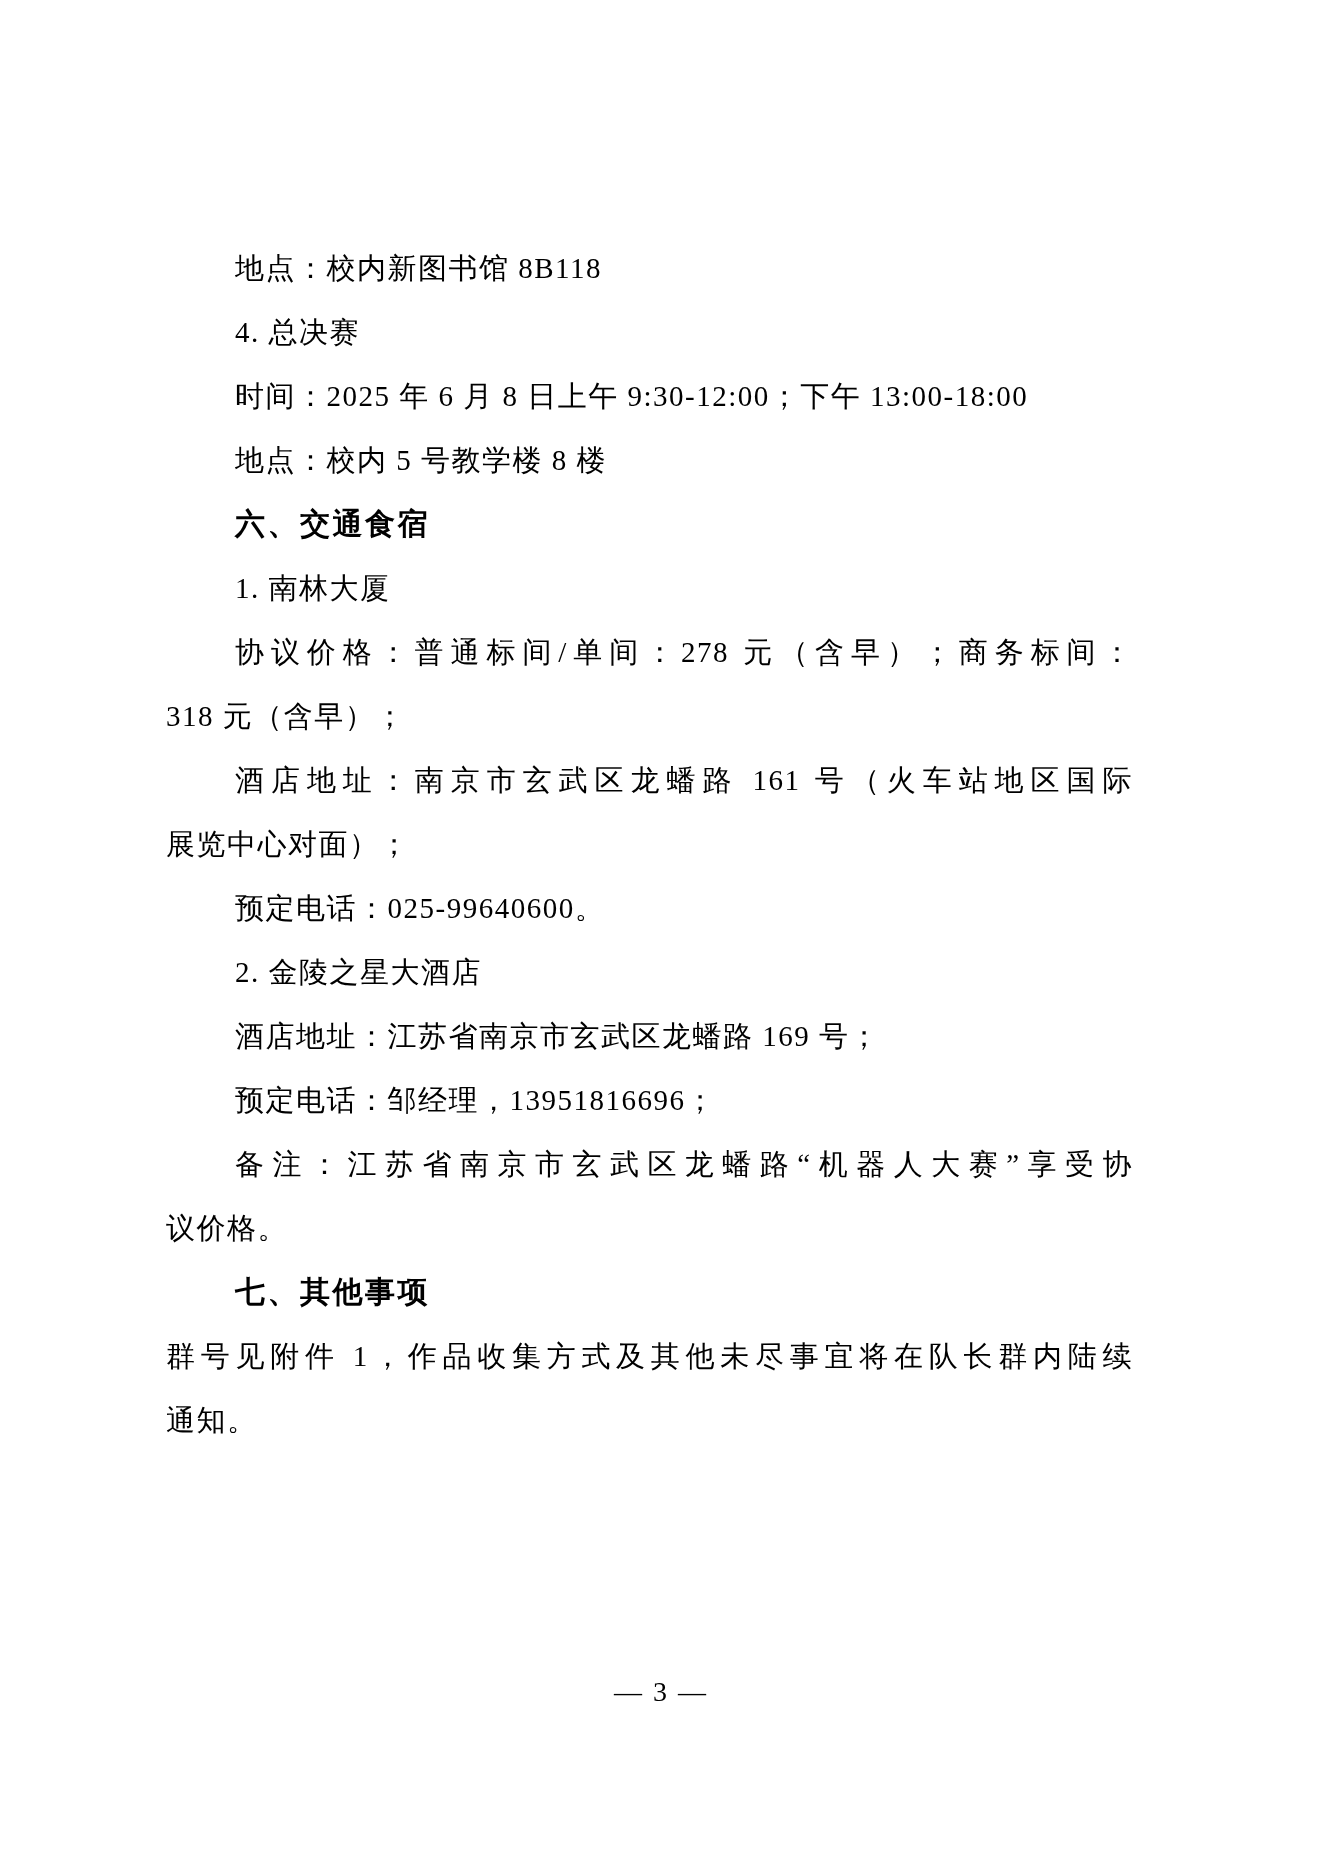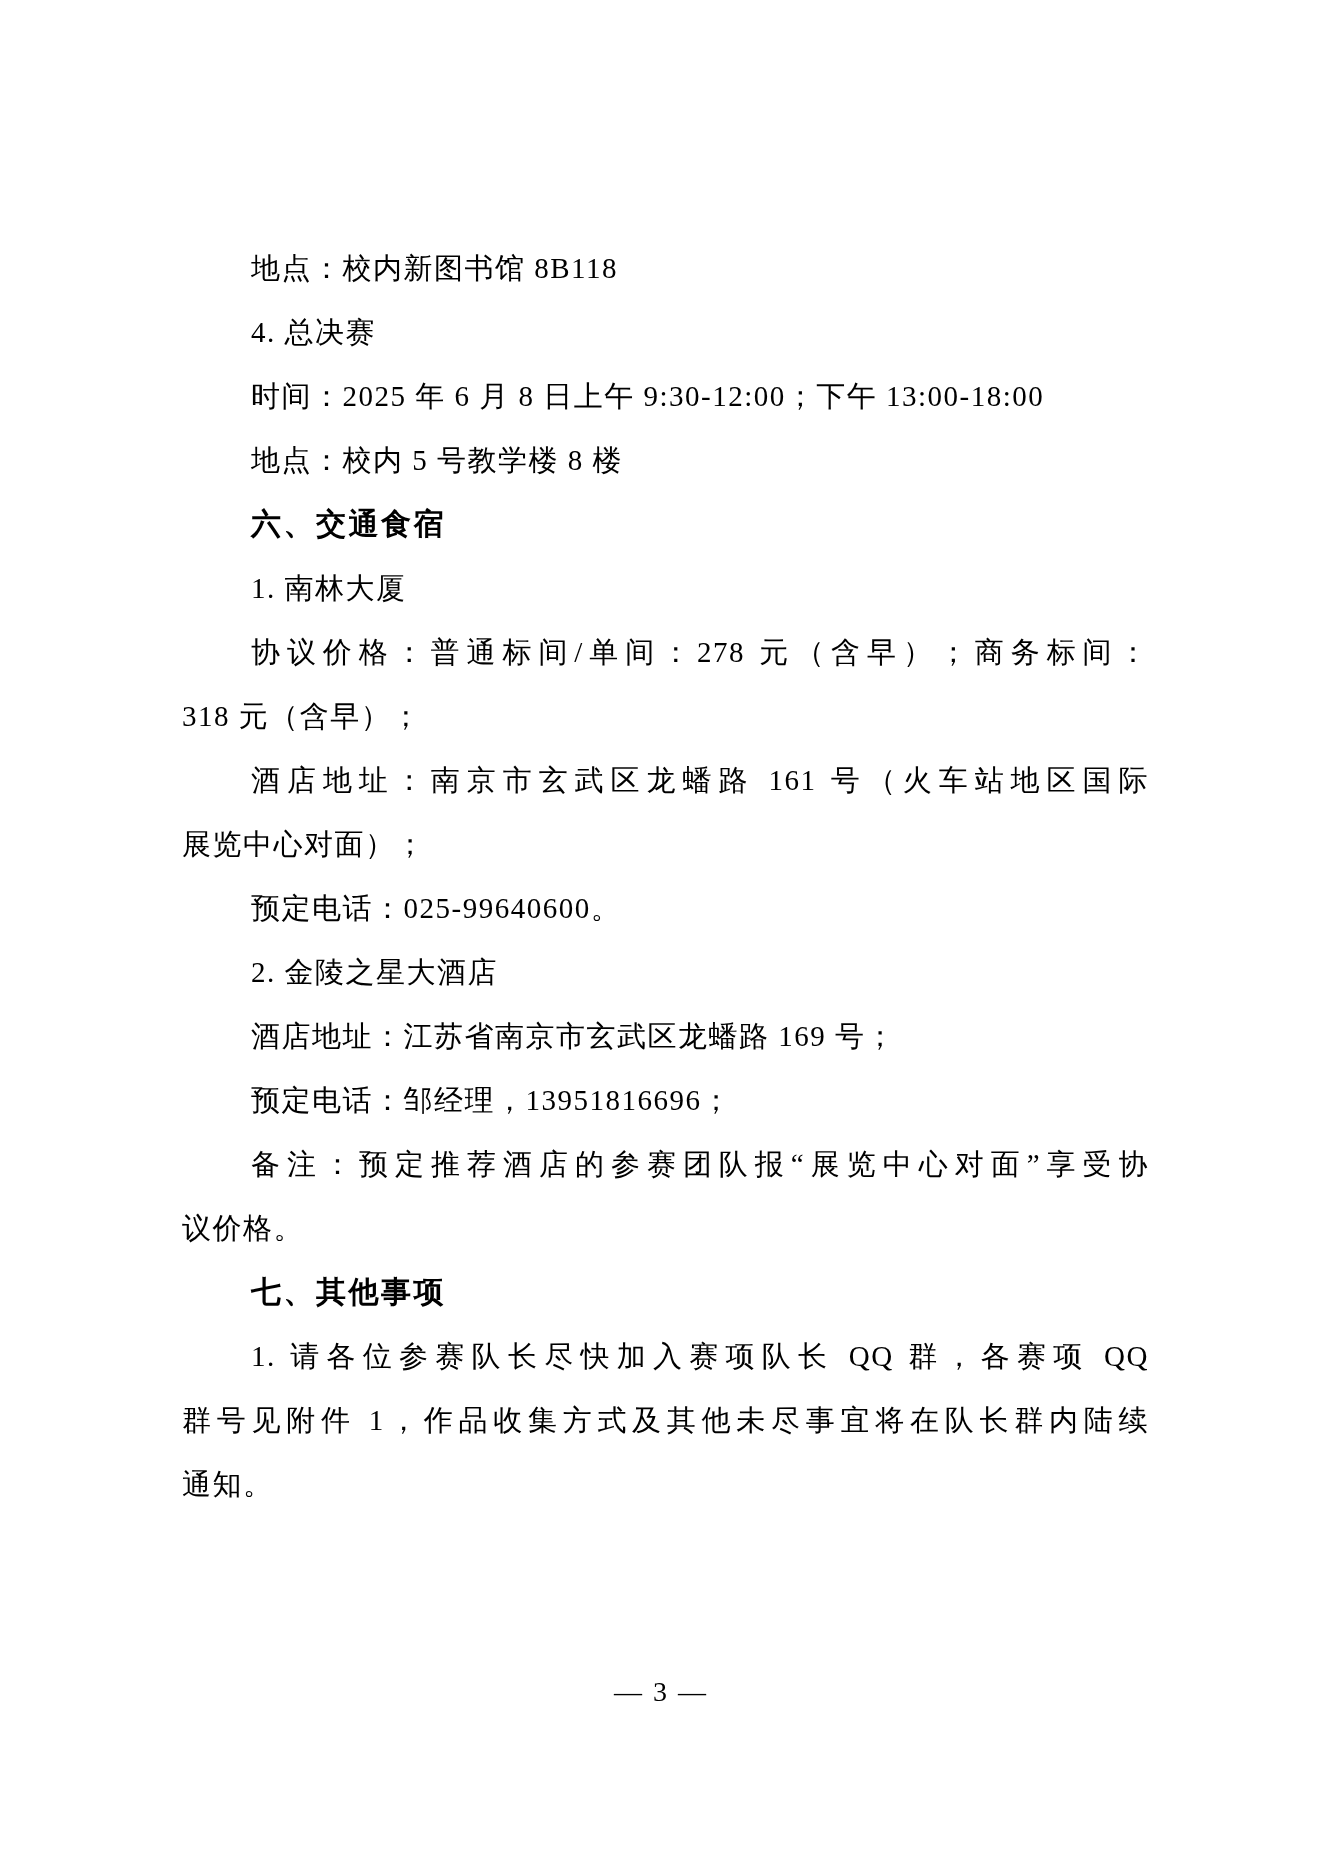--- a/index.html
+++ b/index.html
@@ -18,21 +18,21 @@
   .doc-page {
     position: absolute;
     left: 0;
     top: 0;
     width: 1322px;
     height: 1870px;
     background: #ffffff;
   }
   .text-block {
     position: absolute;
-    left: 182px;
+    left: 166px;
     top: 236px;
     width: 967px;
   }
   .line {
     height: 64px;
     line-height: 64px;
     font-size: 29px;
     letter-spacing: 1.5px;
     white-space: nowrap;
     color: #000000;
@@ -79,21 +79,20 @@
       <div class="line heading indent">六、交通食宿</div>
       <div class="line indent">1. 南林大厦</div>
       <div class="line indent justify">协议价格：普通标间/单间：278 元（含早）；商务标间：</div>
       <div class="line">318 元（含早）；</div>
       <div class="line indent justify">酒店地址：南京市玄武区龙蟠路 161 号（火车站地区国际</div>
       <div class="line">展览中心对面）；</div>
       <div class="line indent">预定电话：025-99640600。</div>
       <div class="line indent">2. 金陵之星大酒店</div>
       <div class="line indent">酒店地址：江苏省南京市玄武区龙蟠路 169 号；</div>
       <div class="line indent">预定电话：邹经理，13951816696；</div>
-      <div class="line indent justify">备注：预定推荐酒店的参赛团队报“展览中心对面”享受协</div>
+      <div class="line indent justify">备注：江苏省南京市玄武区龙蟠路“机器人大赛”享受协</div>
       <div class="line">议价格。</div>
       <div class="line heading indent">七、其他事项</div>
-      <div class="line indent justify">1. 请各位参赛队长尽快加入赛项队长 QQ 群，各赛项 QQ</div>
       <div class="line justify">群号见附件 1，作品收集方式及其他未尽事宜将在队长群内陆续</div>
       <div class="line">通知。</div>
     </div>
   <div class="page-number">— 3 —</div>
 </div>
 
 </body></html>

